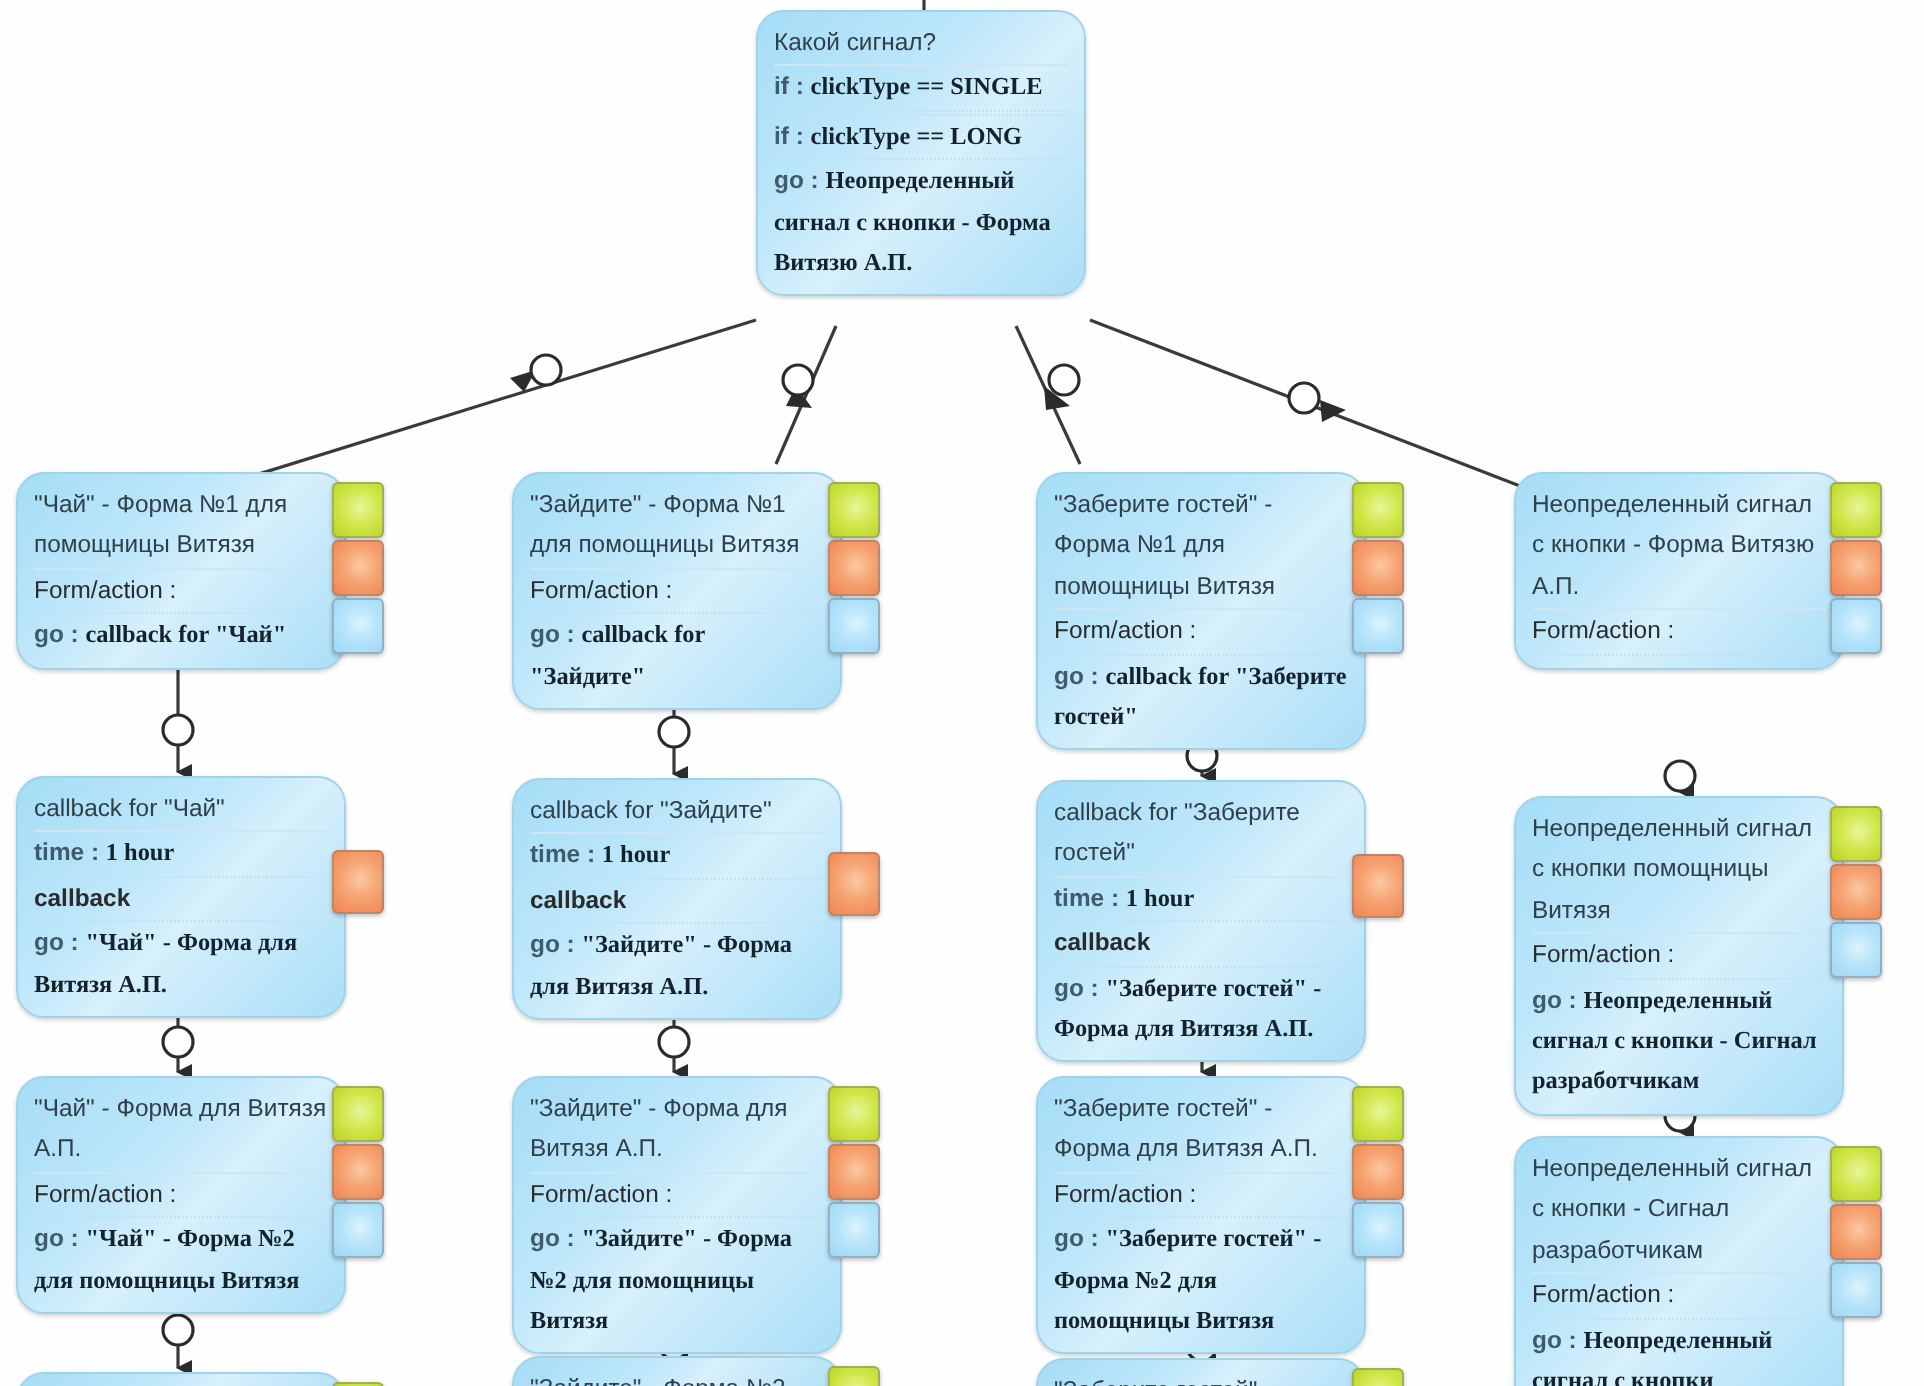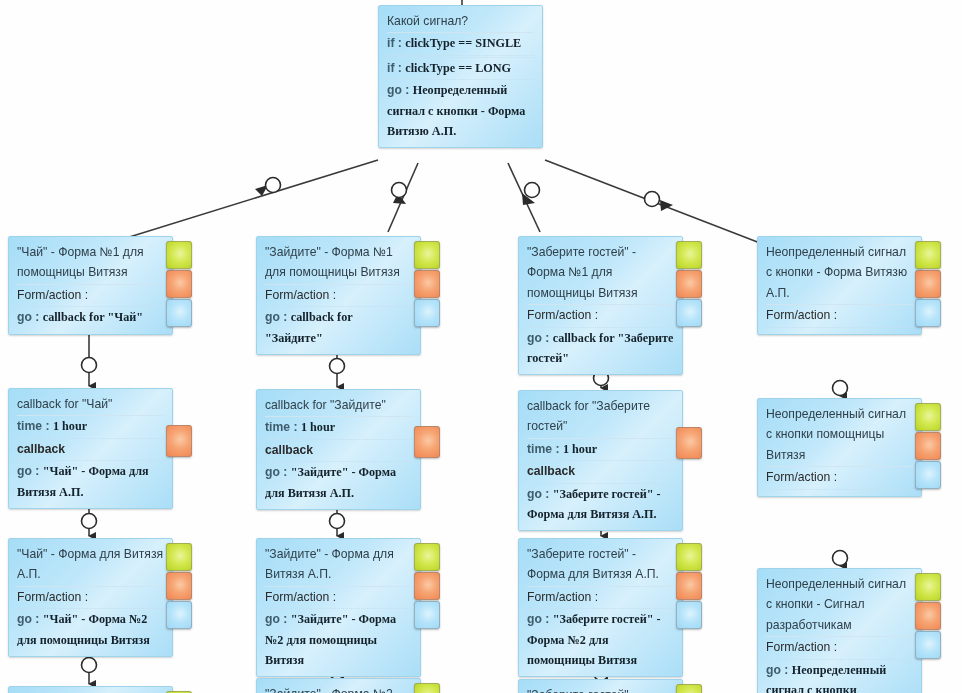--- a/index.html
+++ b/index.html
@@ -12,21 +12,21 @@
 
   
   #edges{position:absolute;left:0;top:0;width:962px;height:693px;pointer-events:none;}
 
   
   .node{
     position:absolute;
     box-sizing:border-box;
     background:linear-gradient(135deg,#a5ddf7 0%,#bfe7fa 38%,#d7f0fc 55%,#aadef7 100%);
     border:1px solid #9fd3ea;
-    border-radius:2px;
+    border-radius:14px;
     box-shadow:0 1px 2px rgba(0,0,0,.18);
     padding:5px 8px 6px 8px;
     z-index:5;
   }
   .node .row{
     font-size:12.2px;
     line-height:20.4px;
     color:#2b2b2b;
     white-space:normal;
     word-wrap:break-word;
@@ -328,20 +328,24 @@
   <div class="node" style="left:757px;top:398px;width:165px;">
     <div class="tabs">
       <div class="tab green"></div>
       <div class="tab orange"></div>
       <div class="tab blue"></div>
     </div>
     <div class="row head">Неопределенный сигнал с кнопки помощницы Витязя</div>
     <div class="sep-solid"></div>
     <div class="row">Form/action :</div>
     <div class="sep-dot"></div>
+    <div class="row">
+      <span class="kw">go :</span>
+      <span class="b">Неопределенный сигнал с кнопки - Сигнал разработчикам</span>
+    </div>
   </div>
 
   <div class="node" style="left:757px;top:568px;width:165px;">
     <div class="tabs">
       <div class="tab green"></div>
       <div class="tab orange"></div>
       <div class="tab blue"></div>
     </div>
     <div class="row head">Неопределенный сигнал с кнопки - Сигнал разработчикам</div>
     <div class="sep-solid"></div>

